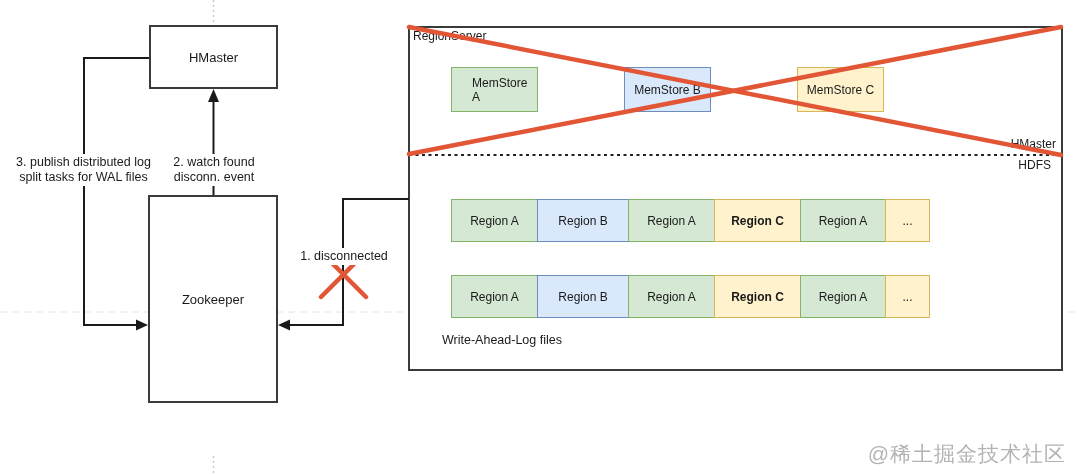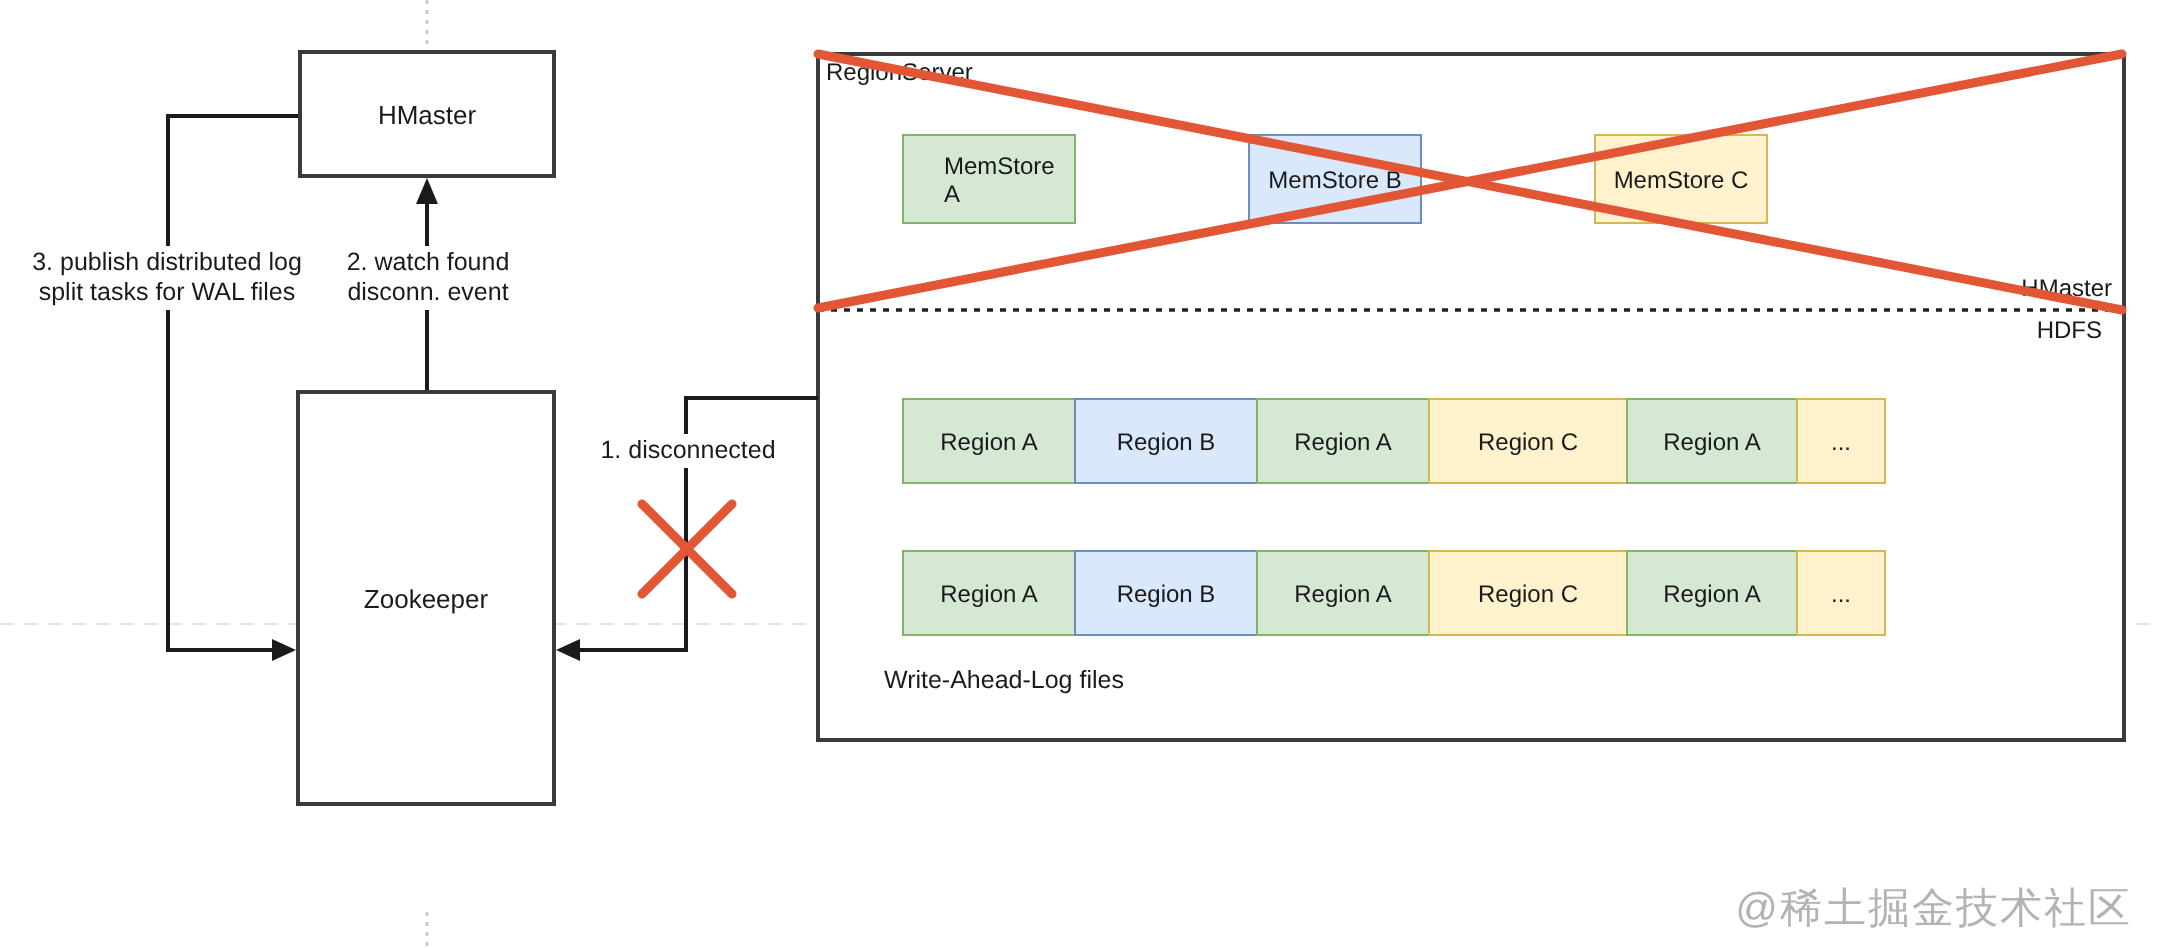--- a/index.html
+++ b/index.html
@@ -34,36 +34,36 @@
   #wal-row-1{top:199px;}
   #wal-row-2{top:275px;}
   .cell{
     height:43px;box-sizing:border-box;border:1px solid #999;margin-left:-1px;
     display:flex;align-items:center;justify-content:center;font-size:12px;
   }
   .cell:first-child{margin-left:0;}
   .wal-row .cell:nth-child(1){width:87px;}
   .wal-row .cell:nth-child(2){width:92px;}
   .wal-row .cell:nth-child(3){width:87px;}
-  .wal-row .cell:nth-child(4){width:100px;}
+  .wal-row .cell:nth-child(4){width:87px;font-weight:bold;}
   .wal-row .cell:nth-child(5){width:86px;}
   .wal-row .cell:nth-child(6){width:45px;}
 
   [data-type="green"]{background:#d5e8d4;border-color:#82b366;}
   [data-type="blue"]{background:#dae8fc;border-color:#6c8ebf;}
   [data-type="yellow"]{background:#fff2cc;border-color:#d6b656;}
 
   .side-label{position:absolute;font-size:12px;z-index:1;}
   #memory-label{top:137px;right:24px;}
   #hdfs-label{top:158px;right:29px;}
   #wal-label{left:442px;top:333px;font-size:12.5px;}
 
   .step-label{
     position:absolute;z-index:3;background:#ffffff;text-align:center;
-    font-size:12.5px;line-height:15px;white-space:nowrap;padding:1px 0;
+    font-size:12.5px;line-height:15px;white-space:nowrap;padding:1px 0;margin-top:31px;
   }
   #step3-label{left:6px;top:123px;width:155px;}
   #step2-label{left:163px;top:123px;width:102px;}
   #step1-label{left:294px;top:217px;width:100px;}
 
   #watermark{
     position:absolute;right:14px;top:440px;font-size:21px;color:#b3b3b3;
     letter-spacing:1px;z-index:4;margin-left:16px;
   }
 </style>

